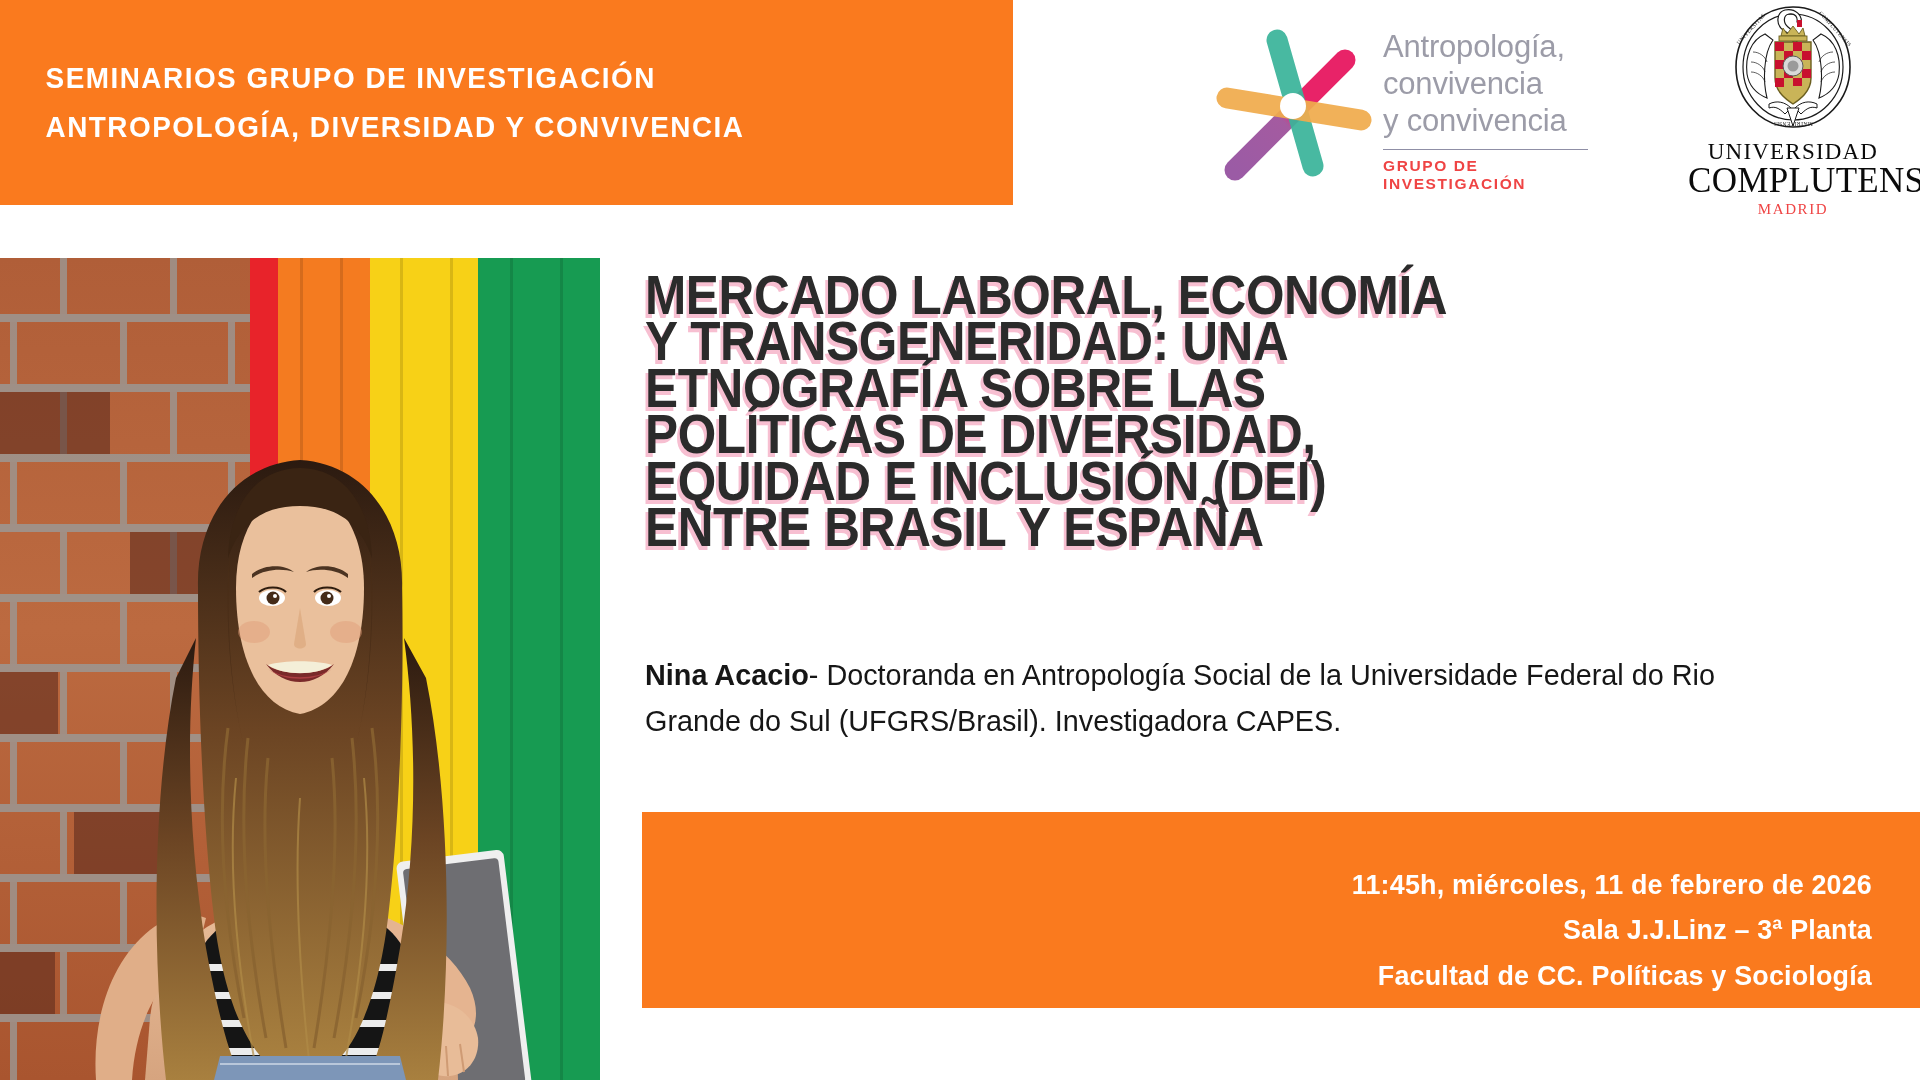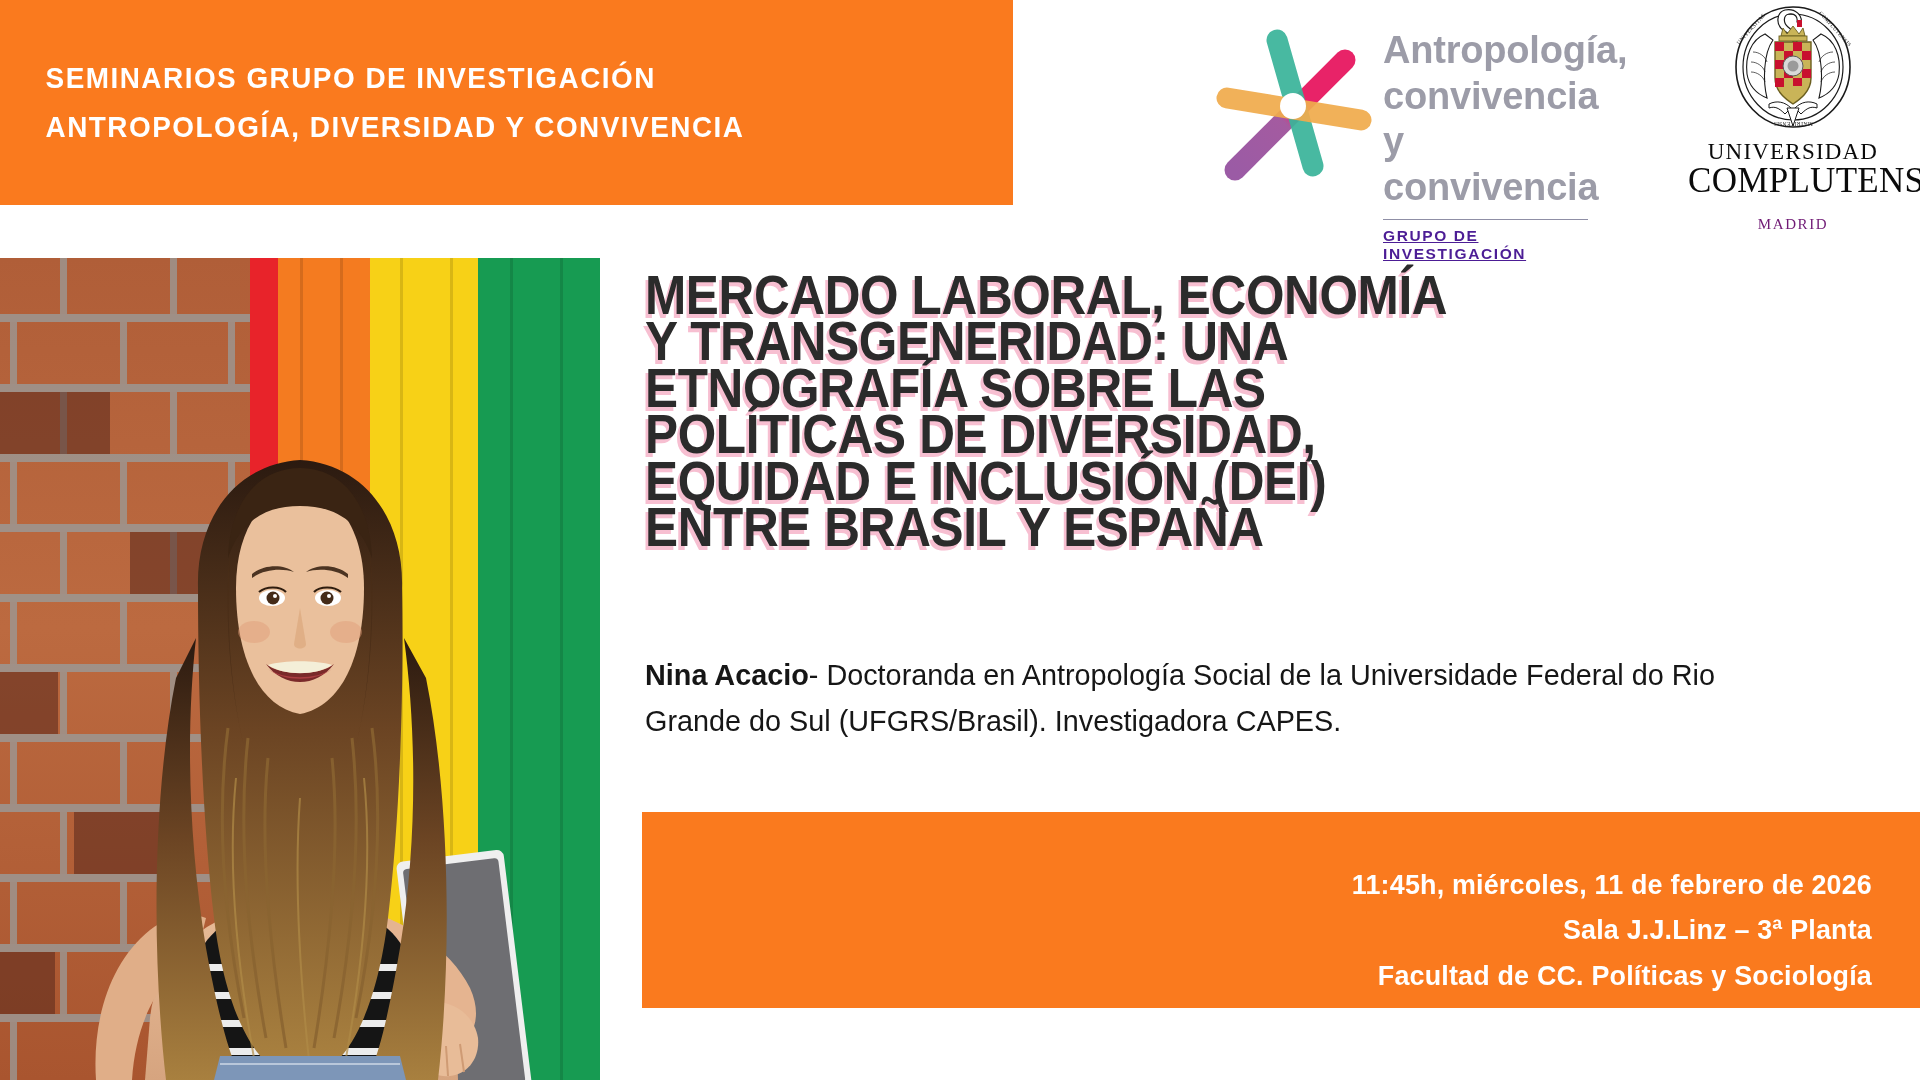--- a/index.html
+++ b/index.html
@@ -38,36 +38,35 @@
   .adc-mark{
     position:absolute; left:0; top:4px;
     width:160px; height:160px;
   }
   .adc-words{
     position:absolute; left:168px; top:6px;
     width:215px;
   }
   .adc-line{
     color:#9C9CA8;
-    font-size:38px;
+    font-size:31px;
     line-height:1.2;
     letter-spacing:-0.2px;
-    font-weight:700;
+    font-weight:400;
   }
   .adc-rule{
     width:205px; height:1px;
     background:#8F8FA6;
     margin:9px 0 7px 0;
   }
   .adc-sub{
-    color:#4c1d95;
+    color:#ef4444;
     font-size:15.5px;
     font-weight:bold;
     letter-spacing:1.6px;
-    text-decoration:underline;
   }
 
   
   .ucm-logo{
     position:absolute; left:1688px; top:4px;
     width:210px; height:188px;
     text-align:center;
   }
   .ucm-shield{ width:148px; height:130px; margin:0 auto; display:block;}
   .ucm-t1{
@@ -75,22 +74,22 @@
     font-size:23px; letter-spacing:1.2px; color:#0b0b0b;
     margin-top:5px;
   }
   .ucm-t2{
     font-family:"Liberation Serif", serif;
     font-size:35px; letter-spacing:0.3px; color:#0b0b0b;
     line-height:1.0; margin-top:-2px;
   }
   .ucm-t3{
     font-family:"Liberation Serif", serif;
-    font-size:15px; letter-spacing:1.6px; color:#701a75;
-    margin-top:18px;
+    font-size:15px; letter-spacing:1.6px; color:#ef4444;
+    margin-top:3px;
   }
 
   
   .photo{
     position:absolute; left:0; top:258px;
     width:600px; height:822px;
     overflow:hidden;
   }
   .photo svg{ display:block; width:600px; height:822px; }
 

